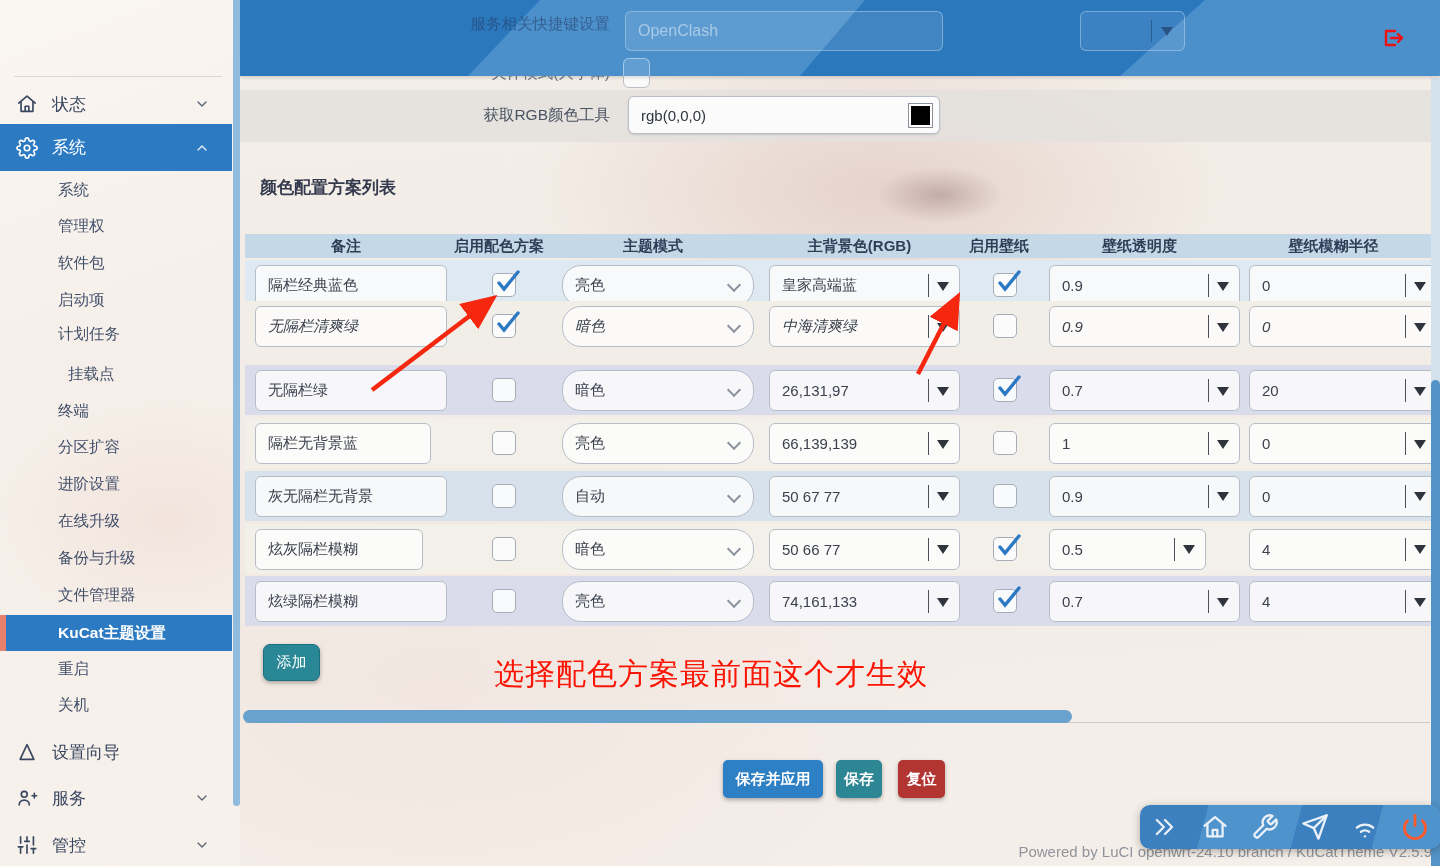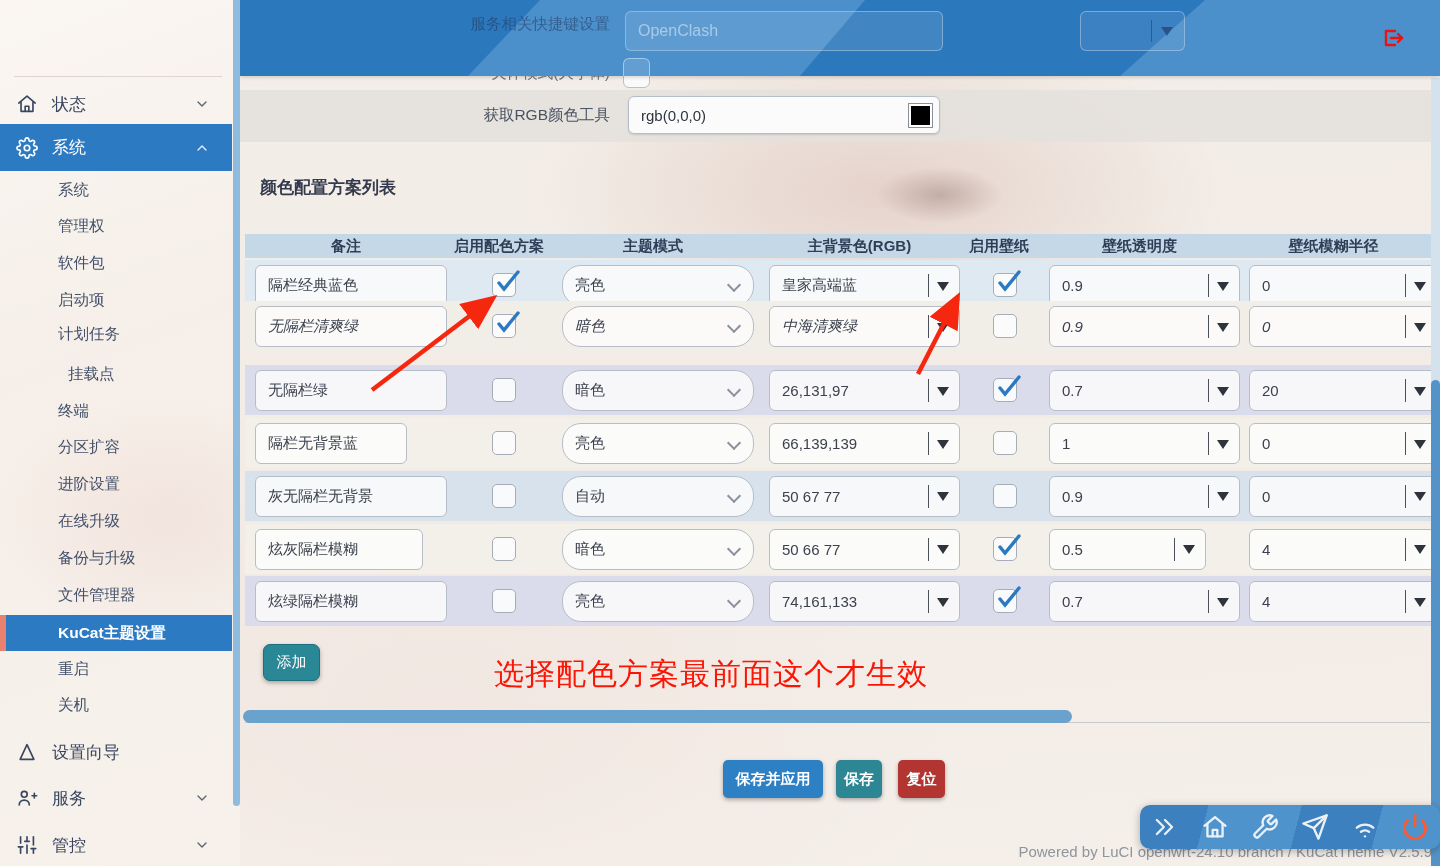--- a/index.html
+++ b/index.html
@@ -348,21 +348,21 @@
             </svg>
           </div>
           <div class="combo" style="left:804px;width:191px">
             <span>0.7</span>
           </div>
           <div class="combo" style="left:1004px;width:188px">
             <span>20</span>
           </div>
         </div>
         <div class="trow" style="top: 418.1px; background: rgb(243, 240, 234);">
-          <div class="tinput" style="left:10px;width:152px">
+          <div class="tinput" style="left:10px;width:176px">
             <span>隔栏无背景蓝</span>
           </div>
           <div class="cb" style="left:247px"></div>
           <div class="sel" style="left:317px;width:192px">
             <span>亮色</span>
           </div>
           <div class="combo" style="left:524px;width:191px">
             <span>66,139,139</span>
           </div>
           <div class="cb" style="left:748px"></div>

